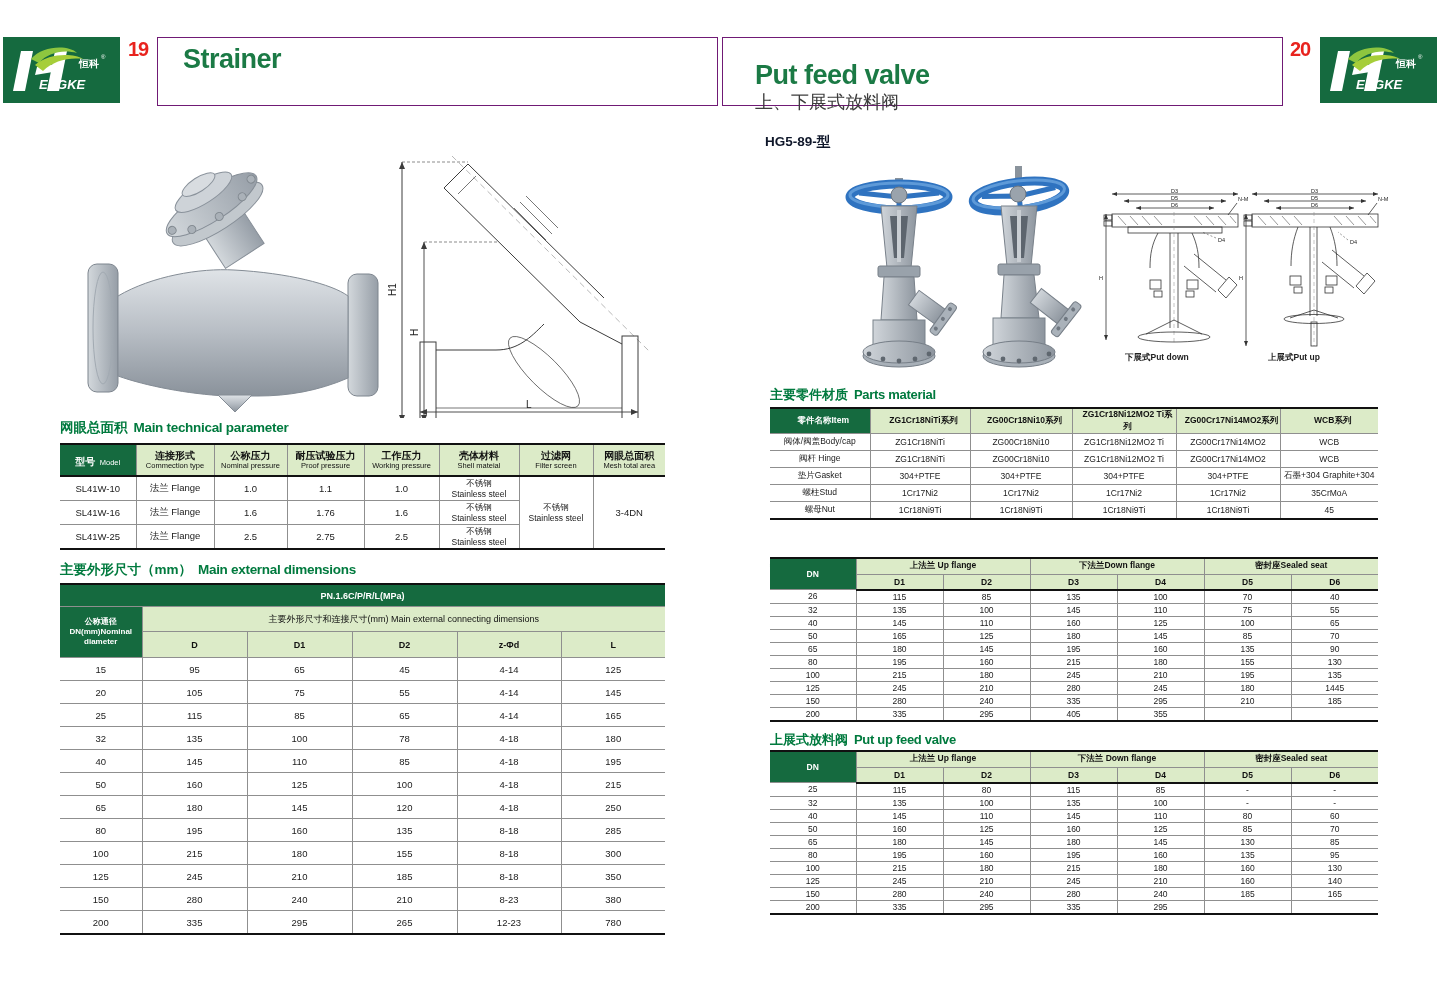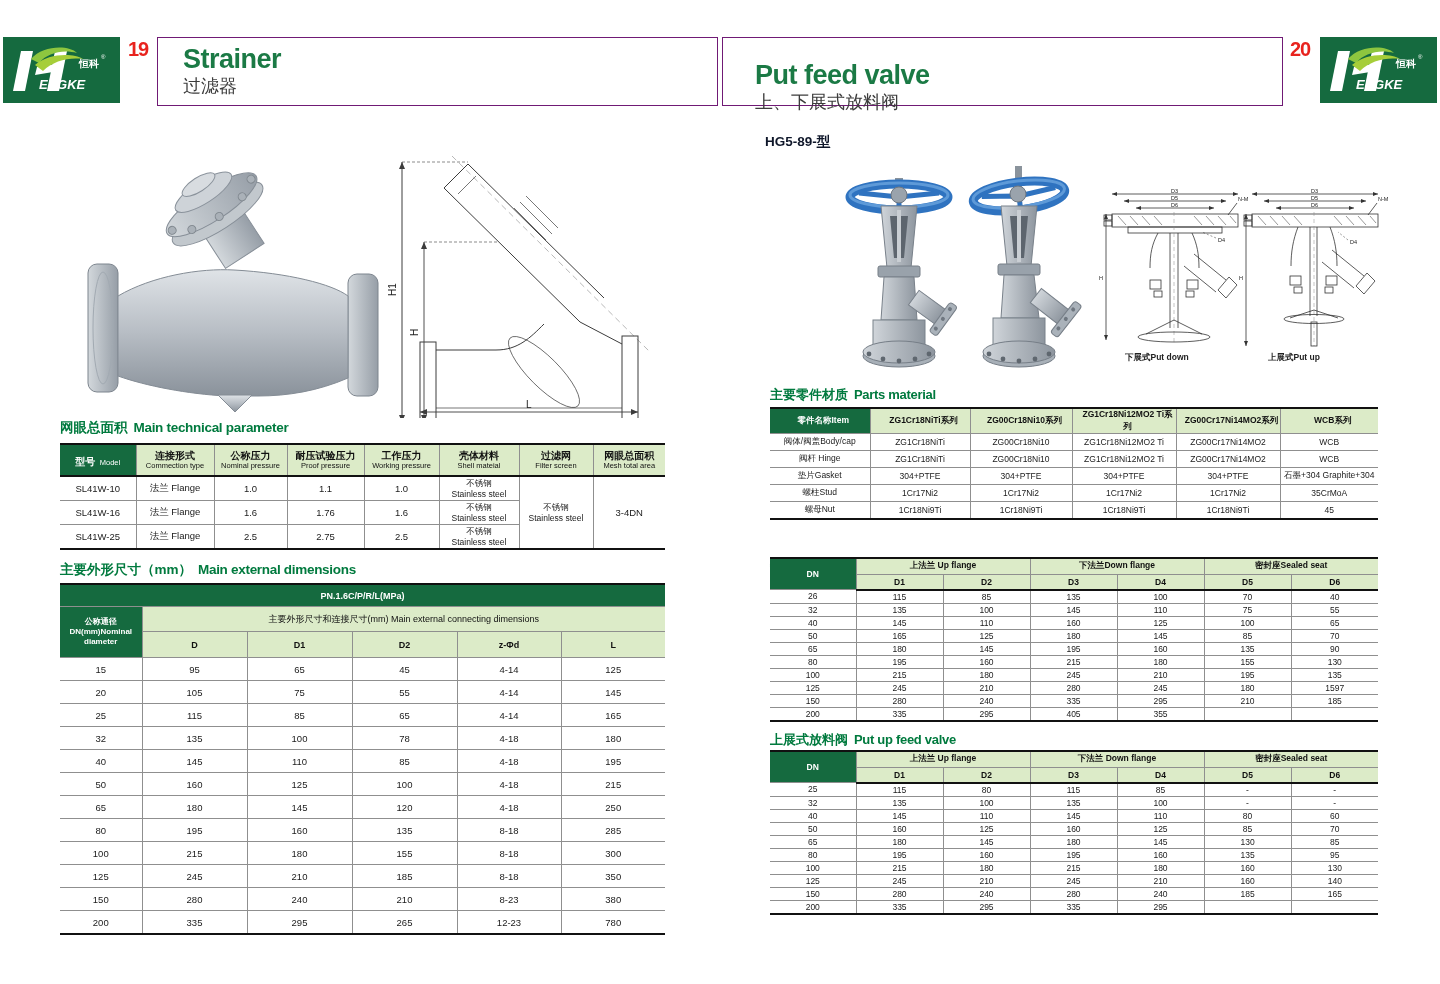--- a/index.html
+++ b/index.html
@@ -61,21 +61,20 @@
     <path d="M28 22 C40 8 66 8 74 16 C60 12 44 16 36 26 Z" fill="#8dc63f"></path>
     <path d="M32 28 C46 16 70 16 80 22 C66 20 50 24 40 34 Z" fill="#a6ce39"></path>
     <text x="36" y="52" font-size="13" font-style="italic" font-weight="bold" fill="#ffffff">ENGKE</text>
     <text x="76" y="30" font-size="10" font-weight="bold" fill="#ffffff">恒科</text>
     <text x="98" y="22" font-size="6" fill="#ffffff">®</text>
   </svg>
 </div>
 <div class="abs pagenum" style="left:128px;top:38px;">19</div>
 <div class="abs title-box" style="left:157px;top:37px;width:561px;padding:8px 0 0 25px;">
   <div class="title-en">Strainer</div>
-  <div class="title-zh">过滤器</div>
 </div>
 
 <div class="abs title-box" style="left:722px;top:37px;width:561px;padding:24px 0 0 32px;">
   <div class="title-en">Put feed valve</div>
   <div class="title-zh">上、下展式放料阀</div>
 </div>
 <div class="abs pagenum" style="left:1290px;top:38px;">20</div>
 <div class="abs logo-box" style="left:1320px;top:37px;">
   <svg width="117" height="66" viewBox="0 0 117 66">
     <path d="M18 14 L30 14 L22 54 L10 54 Z" fill="#fff"></path>
@@ -681,21 +680,21 @@
           <td>195</td>
           <td>135</td>
         </tr>
         <tr>
           <td>125</td>
           <td>245</td>
           <td>210</td>
           <td>280</td>
           <td>245</td>
           <td>180</td>
-          <td>1597</td>
+          <td>1445</td>
         </tr>
         <tr>
           <td>150</td>
           <td>280</td>
           <td>240</td>
           <td>335</td>
           <td>295</td>
           <td>210</td>
           <td>185</td>
         </tr>

